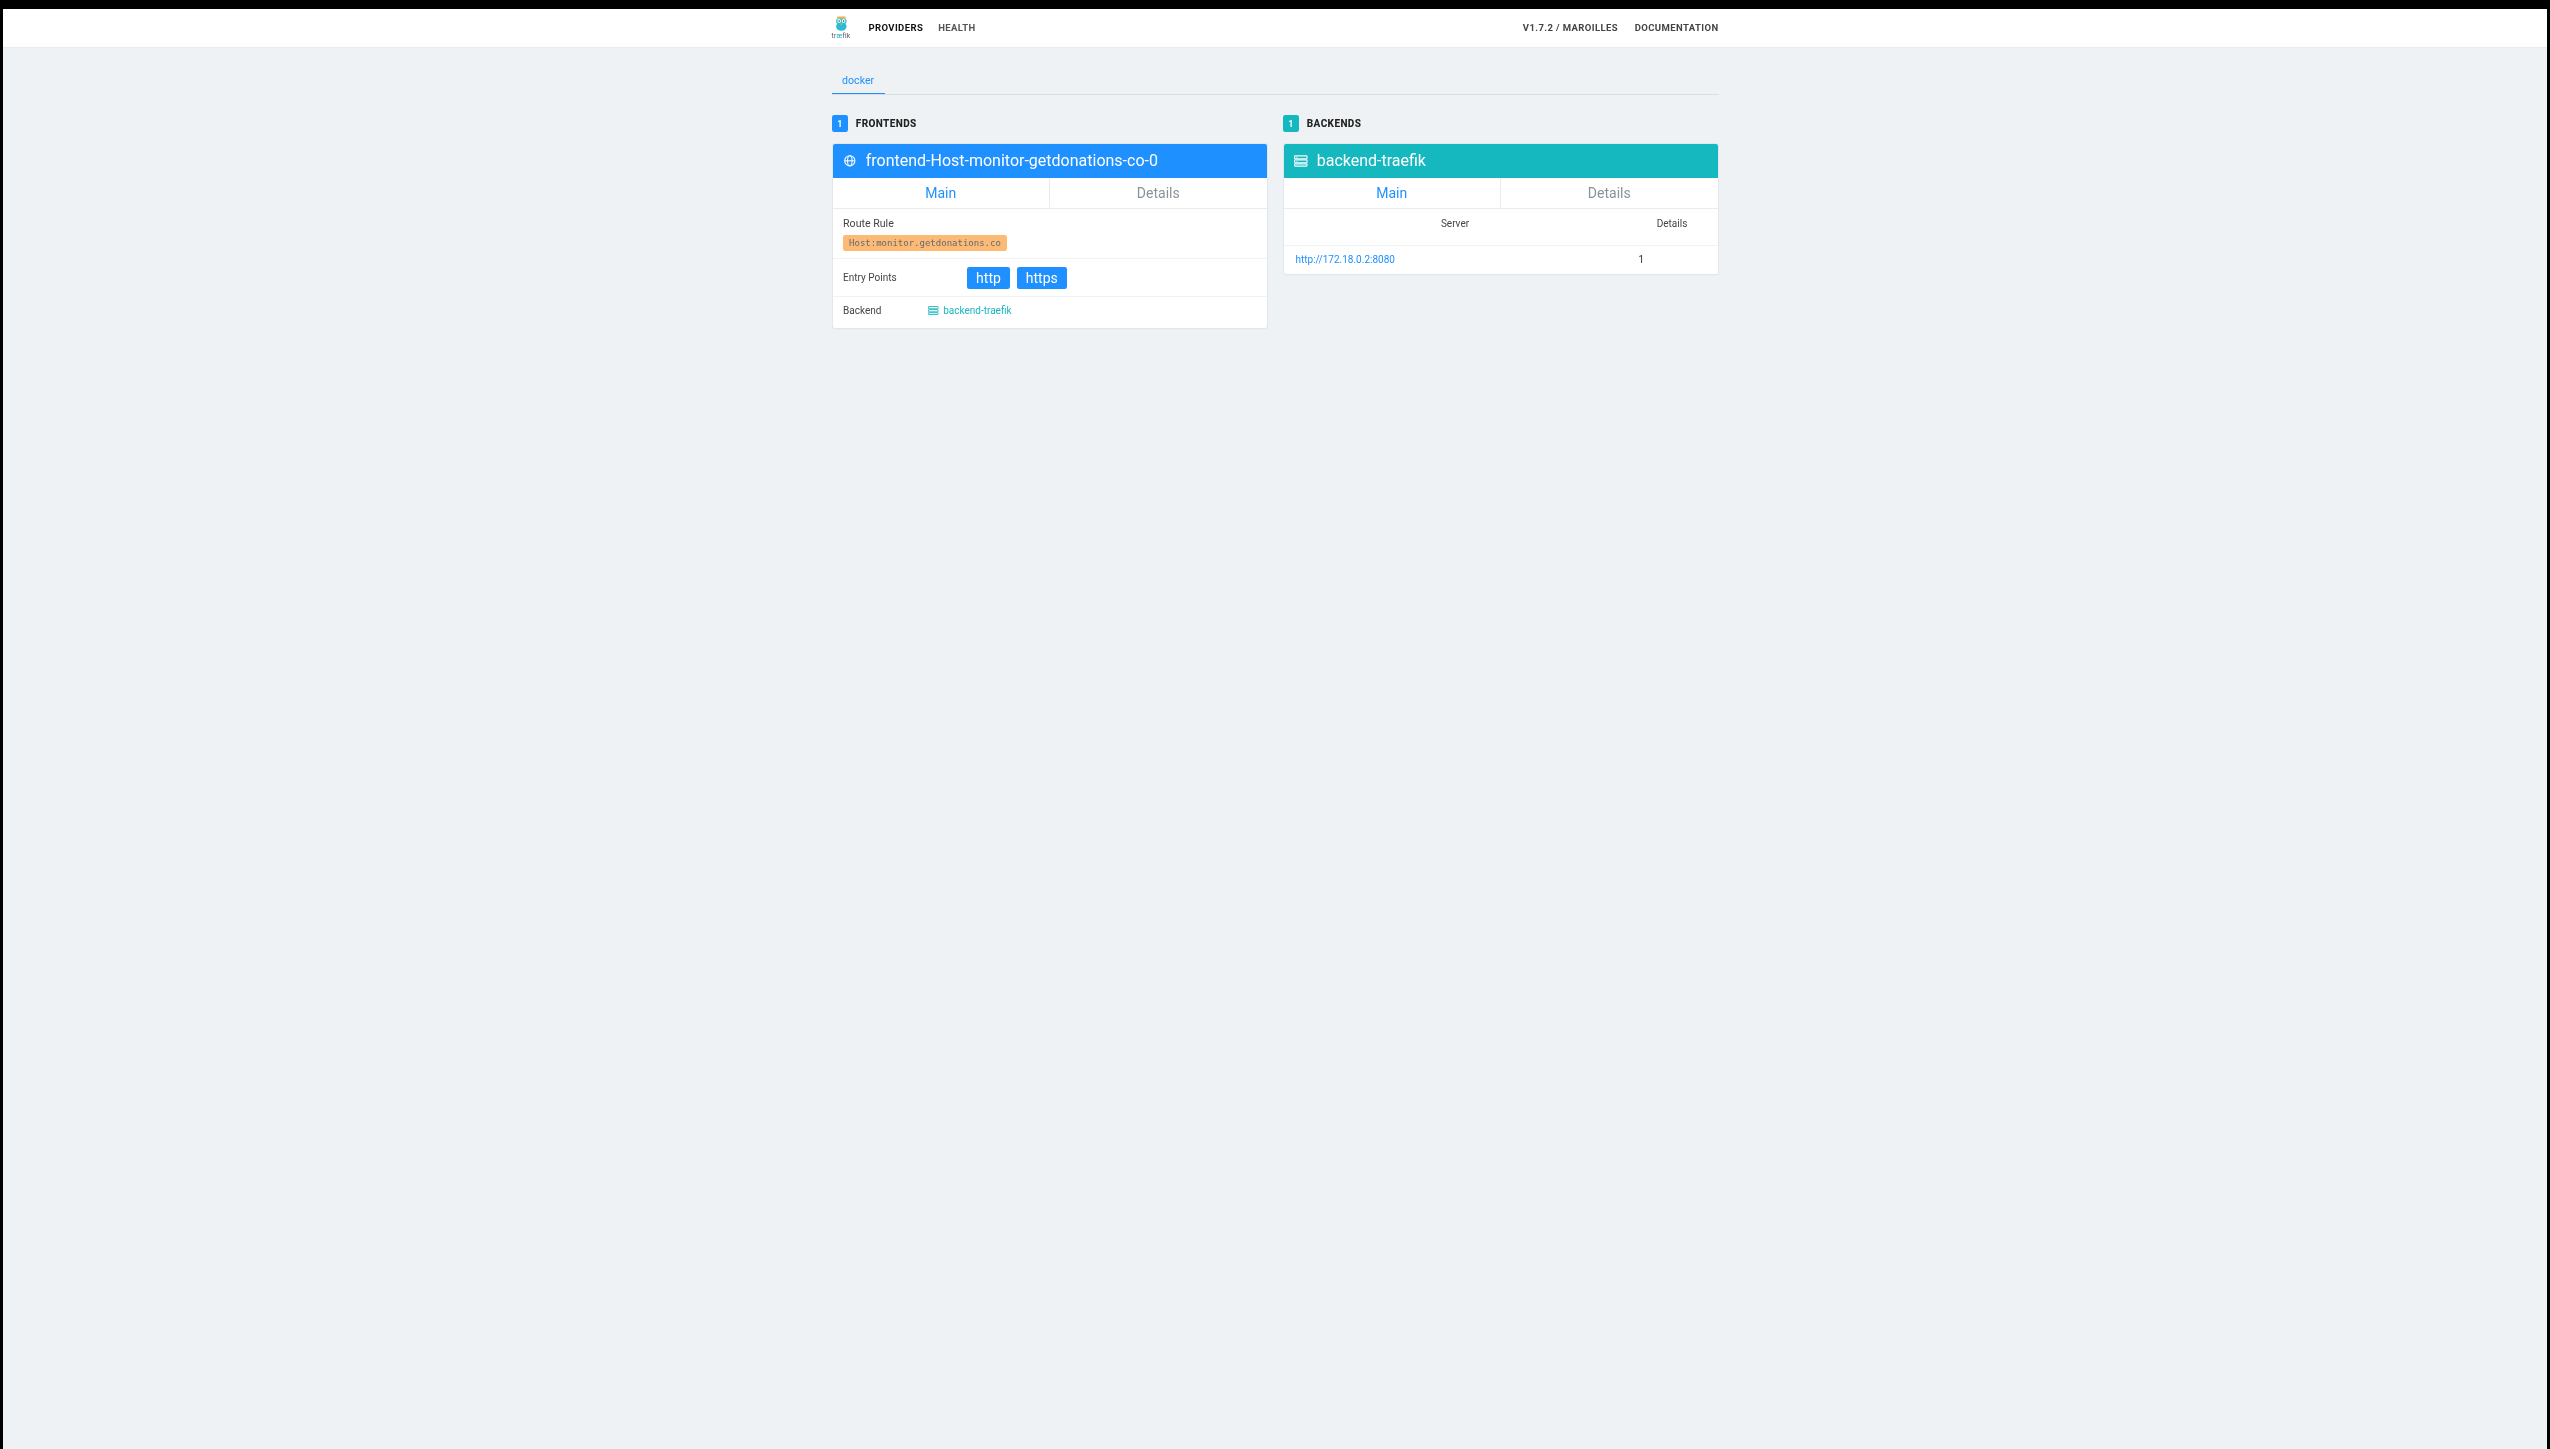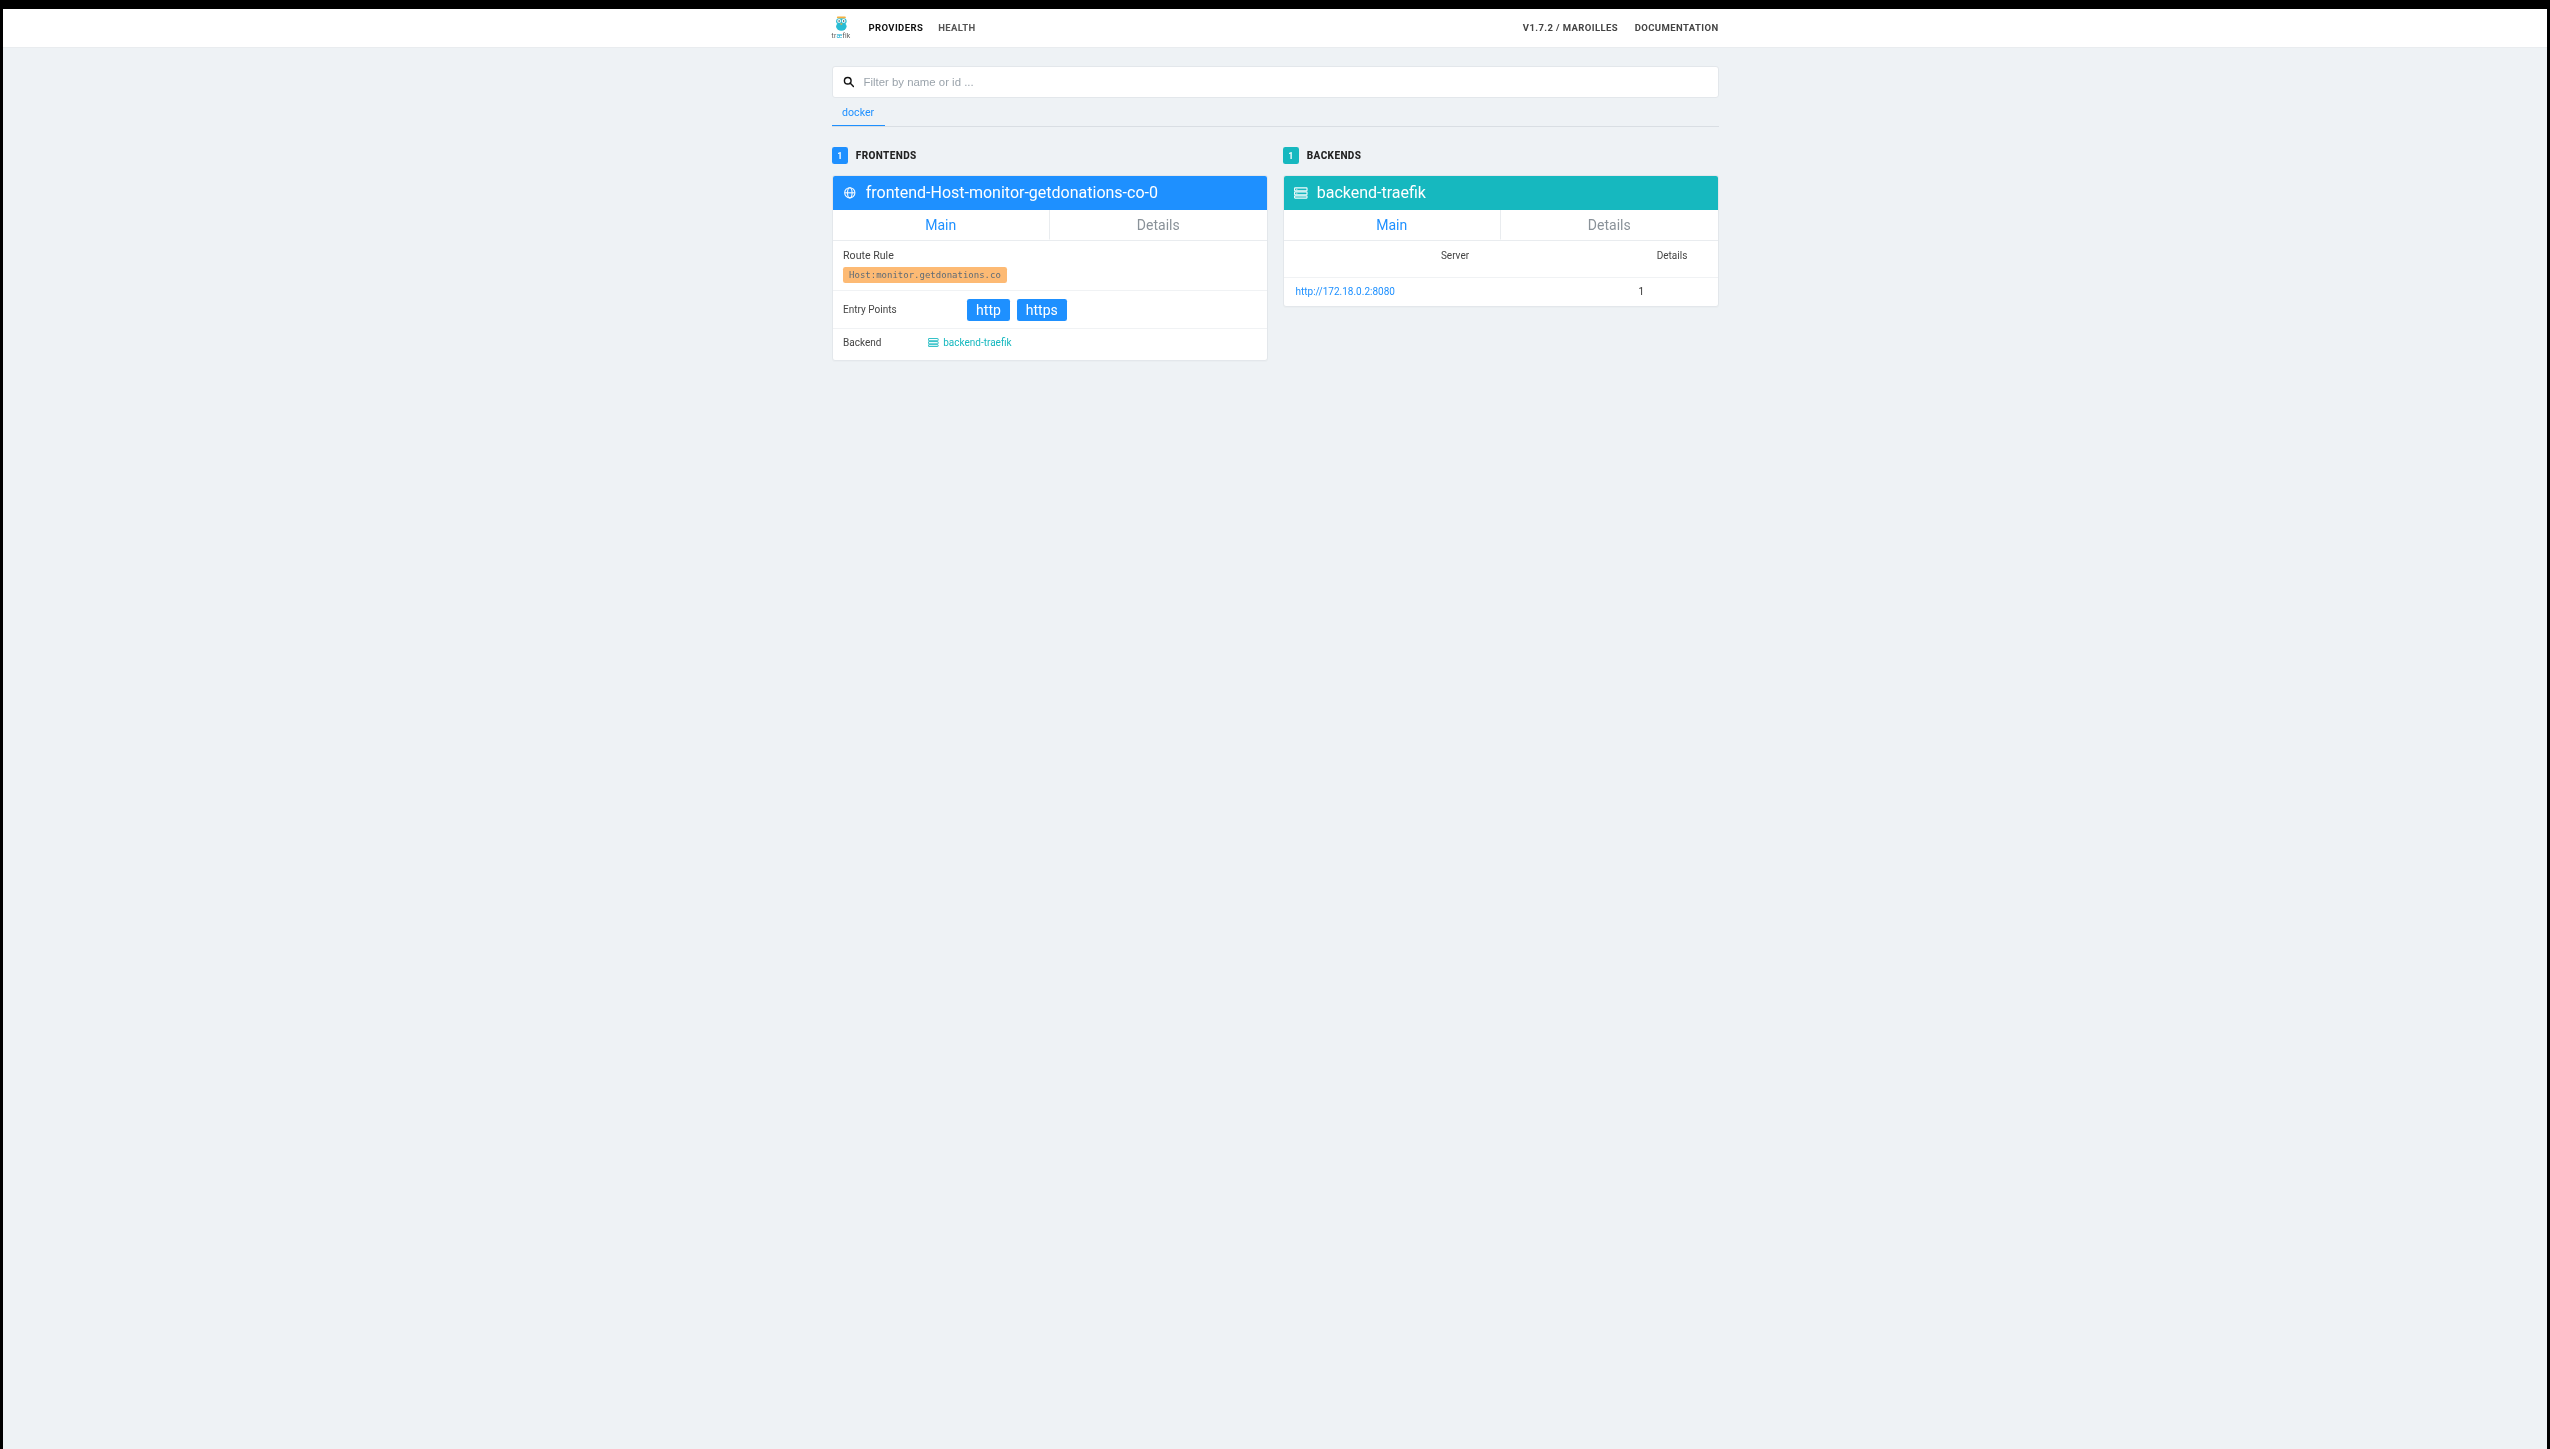--- a/index.html
+++ b/index.html
@@ -263,27 +263,20 @@
       <div class="nav-right">
         <span class="nav-link">v1.7.2 / maroilles</span>
         <span class="nav-link">Documentation</span>
       </div>
     </div>
   </nav>
 
   <div class="page">
     <div class="container">
 
-      <div class="searchbar">
-        <svg width="11.4" height="11.4" viewBox="0 0 24 24">
-          <circle cx="10" cy="10" r="7" fill="none" stroke="#111" stroke-width="3"></circle>
-          <line x1="15" y1="15" x2="22" y2="22" stroke="#111" stroke-width="3" stroke-linecap="round"></line>
-        </svg>
-        <input type="text" placeholder="Filter by name or id ..." style="">
-      </div>
 
       <div class="provider-tabs">
         <div class="provider-tab">docker</div>
       </div>
 
       <div class="columns">
 
         <div class="col">
           <div class="section-head">
             <div class="count-badge">1</div>

